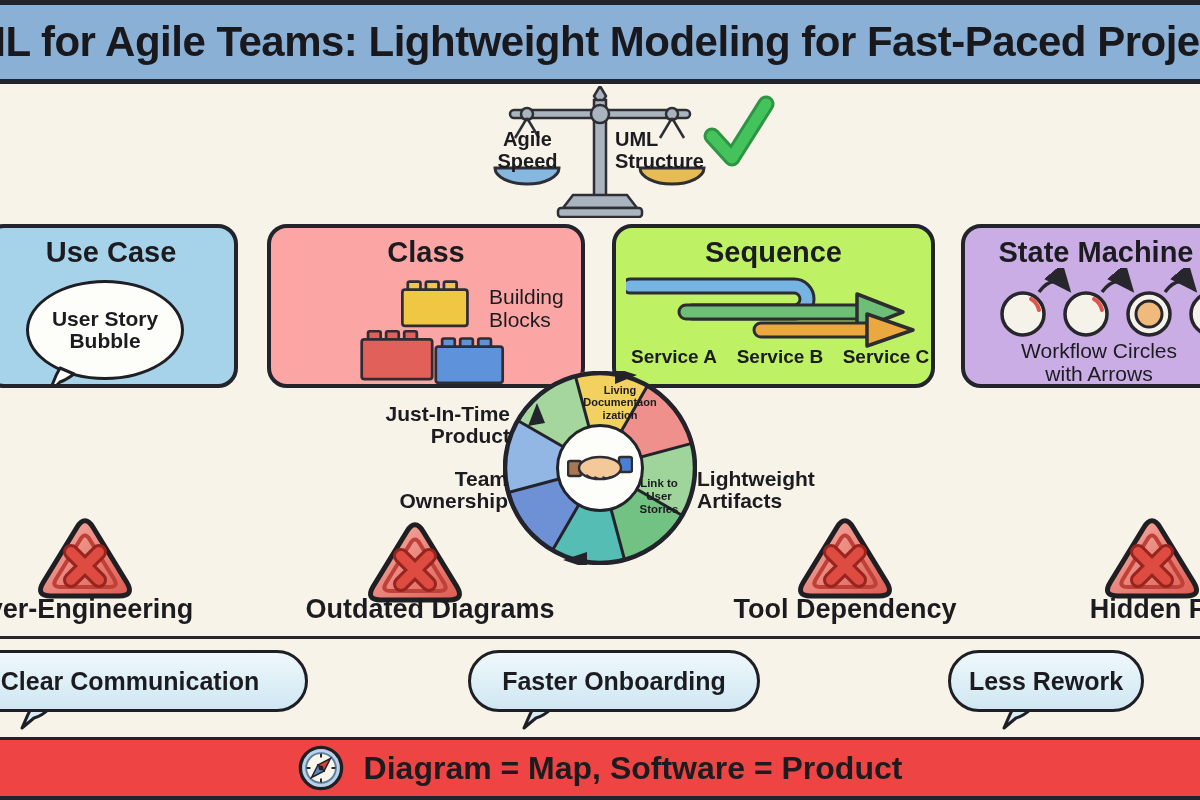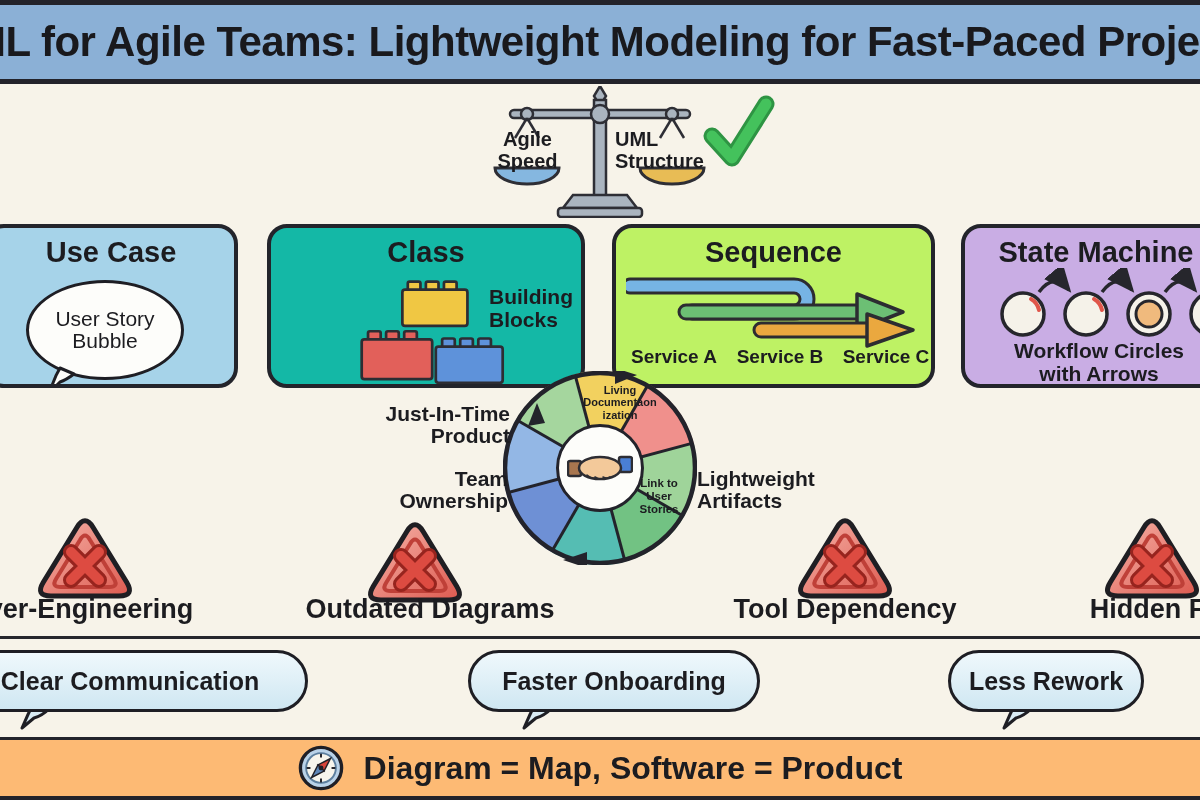--- a/index.html
+++ b/index.html
@@ -17,26 +17,26 @@
     box-sizing:border-box;display:flex;align-items:center;justify-content:center;overflow:hidden;
   }
   .header-title{white-space:nowrap;font-size:42px;font-weight:900;letter-spacing:-.5px;color:#19191d;}
   
   .panel{
     top:224px;height:164px;border:4px solid #23242b;border-radius:20px;
     box-sizing:border-box;overflow:hidden;
   }
   .panel-title{position:absolute;top:8px;left:0;width:100%;text-align:center;font-size:29px;font-weight:800;}
   .pre{white-space:pre-line;}
-  .caption{font-weight:700;font-size:21px;line-height:1.08;}
+  .caption{font-weight:400;font-size:21px;line-height:1.08;}
   
   .uc-bubble{
     position:absolute;left:38px;top:52px;width:152px;height:94px;background:#fdfdfa;
     border:3.5px solid #1e1e24;border-radius:50%;display:flex;align-items:center;justify-content:center;
-    text-align:center;font-size:21px;font-weight:400;line-height:1.05;
+    text-align:center;font-size:21px;font-weight:700;line-height:1.05;
   }
   
   .wheel{left:503px;top:371px;width:194px;height:194px;border-radius:50%;}
   .wheel-center{
     left:556px;top:424px;width:88px;height:88px;border-radius:50%;background:#fdfdfa;
     border:3.5px solid #23232b;box-sizing:border-box;display:flex;align-items:center;justify-content:center;
   }
   .wheel-side-label{font-size:21px;font-weight:800;line-height:1.07;}
   .wheel-seg-label{font-weight:800;text-align:center;line-height:1.12;}
   
@@ -45,21 +45,21 @@
   
   .bubble{
     top:650px;height:62px;background:linear-gradient(#eff8fc,#cfe7f2);
     border:3.5px solid #1e1e24;border-radius:45px;box-sizing:border-box;
     display:flex;align-items:center;justify-content:center;
     font-size:25px;font-weight:800;white-space:nowrap;z-index:2;
   }
   .tail{position:absolute;top:700px;z-index:1;}
   
   .footer{
-    left:0;top:737px;width:1200px;height:63px;background:#fdba74;
+    left:0;top:737px;width:1200px;height:63px;background:#ef4444;
     border-top:3px solid #23232b;border-bottom:4px solid #23232b;box-sizing:border-box;
     display:flex;align-items:center;justify-content:center;gap:20px;
   }
   .footer-text{font-size:32px;font-weight:900;}
   .seq-service{position:absolute;top:118px;width:104px;text-align:center;font-size:19px;font-weight:800;}
 </style>
 </head>
 <body>
 
 <div id="poster">
@@ -110,21 +110,21 @@
   </svg>
 
   <div class="abs panel" style="left: -16px; width: 254px; background: rgb(166, 211, 233);">
     <div class="panel-title">Use Case</div>
     <div class="uc-bubble">User Story Bubble</div>
     <svg style="position:absolute;left:58px;top:138px" width="32" height="28" viewBox="0 0 32 28">
       <path d="M4,26 Q8,12 14,2 L28,8 Q20,14 14,16 Z" fill="#fdfdfa" stroke="#1e1e24" stroke-width="3" stroke-linejoin="round"></path>
     </svg>
   </div>
 
-  <div class="abs panel" style="left: 267px; width: 318px; background: #14b8a6;">
+  <div class="abs panel" style="left: 267px; width: 318px; background: #fca5a5;">
     <div class="panel-title">Class</div>
     <svg style="position:absolute;left:78px;top:40px" width="170" height="122" viewBox="0 0 180 135">
       <g stroke="#2d2d33" stroke-width="3">
         <rect x="61" y="15" width="14" height="10" rx="2" fill="#f0c743"></rect>
         <rect x="81" y="15" width="14" height="10" rx="2" fill="#f0c743"></rect>
         <rect x="101" y="15" width="14" height="10" rx="2" fill="#f0c743"></rect>
         <rect x="55" y="24" width="72" height="40" rx="3" fill="#f0c743"></rect>
         <rect x="17" y="70" width="14" height="10" rx="2" fill="#e2605a"></rect>
         <rect x="37" y="70" width="14" height="10" rx="2" fill="#e2605a"></rect>
         <rect x="57" y="70" width="14" height="10" rx="2" fill="#e2605a"></rect>

